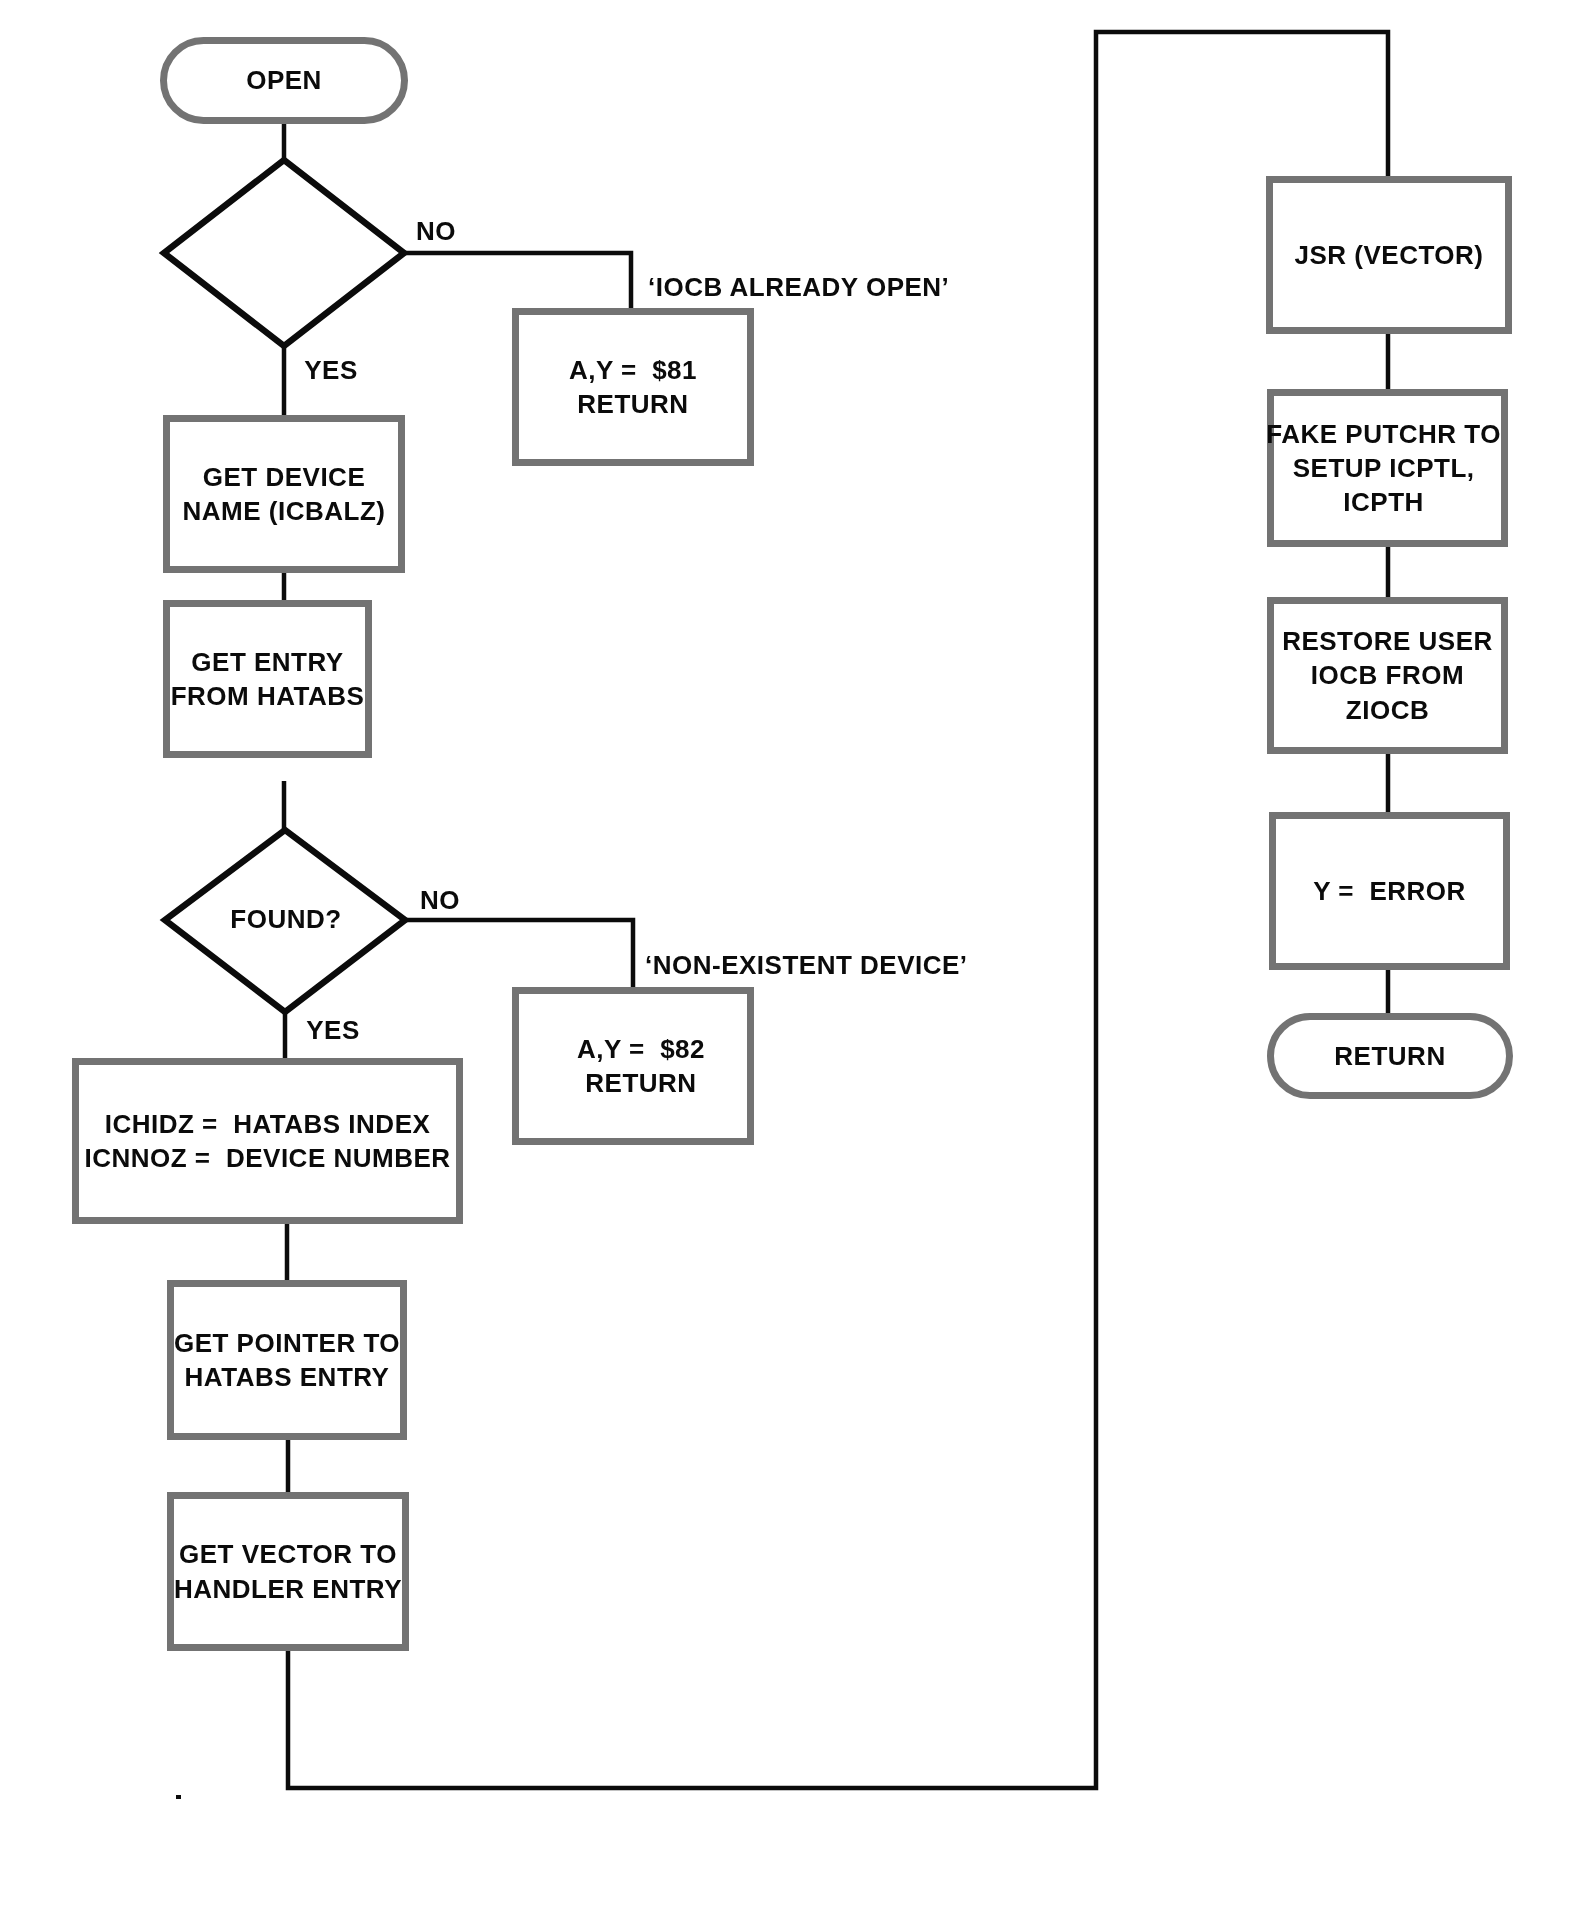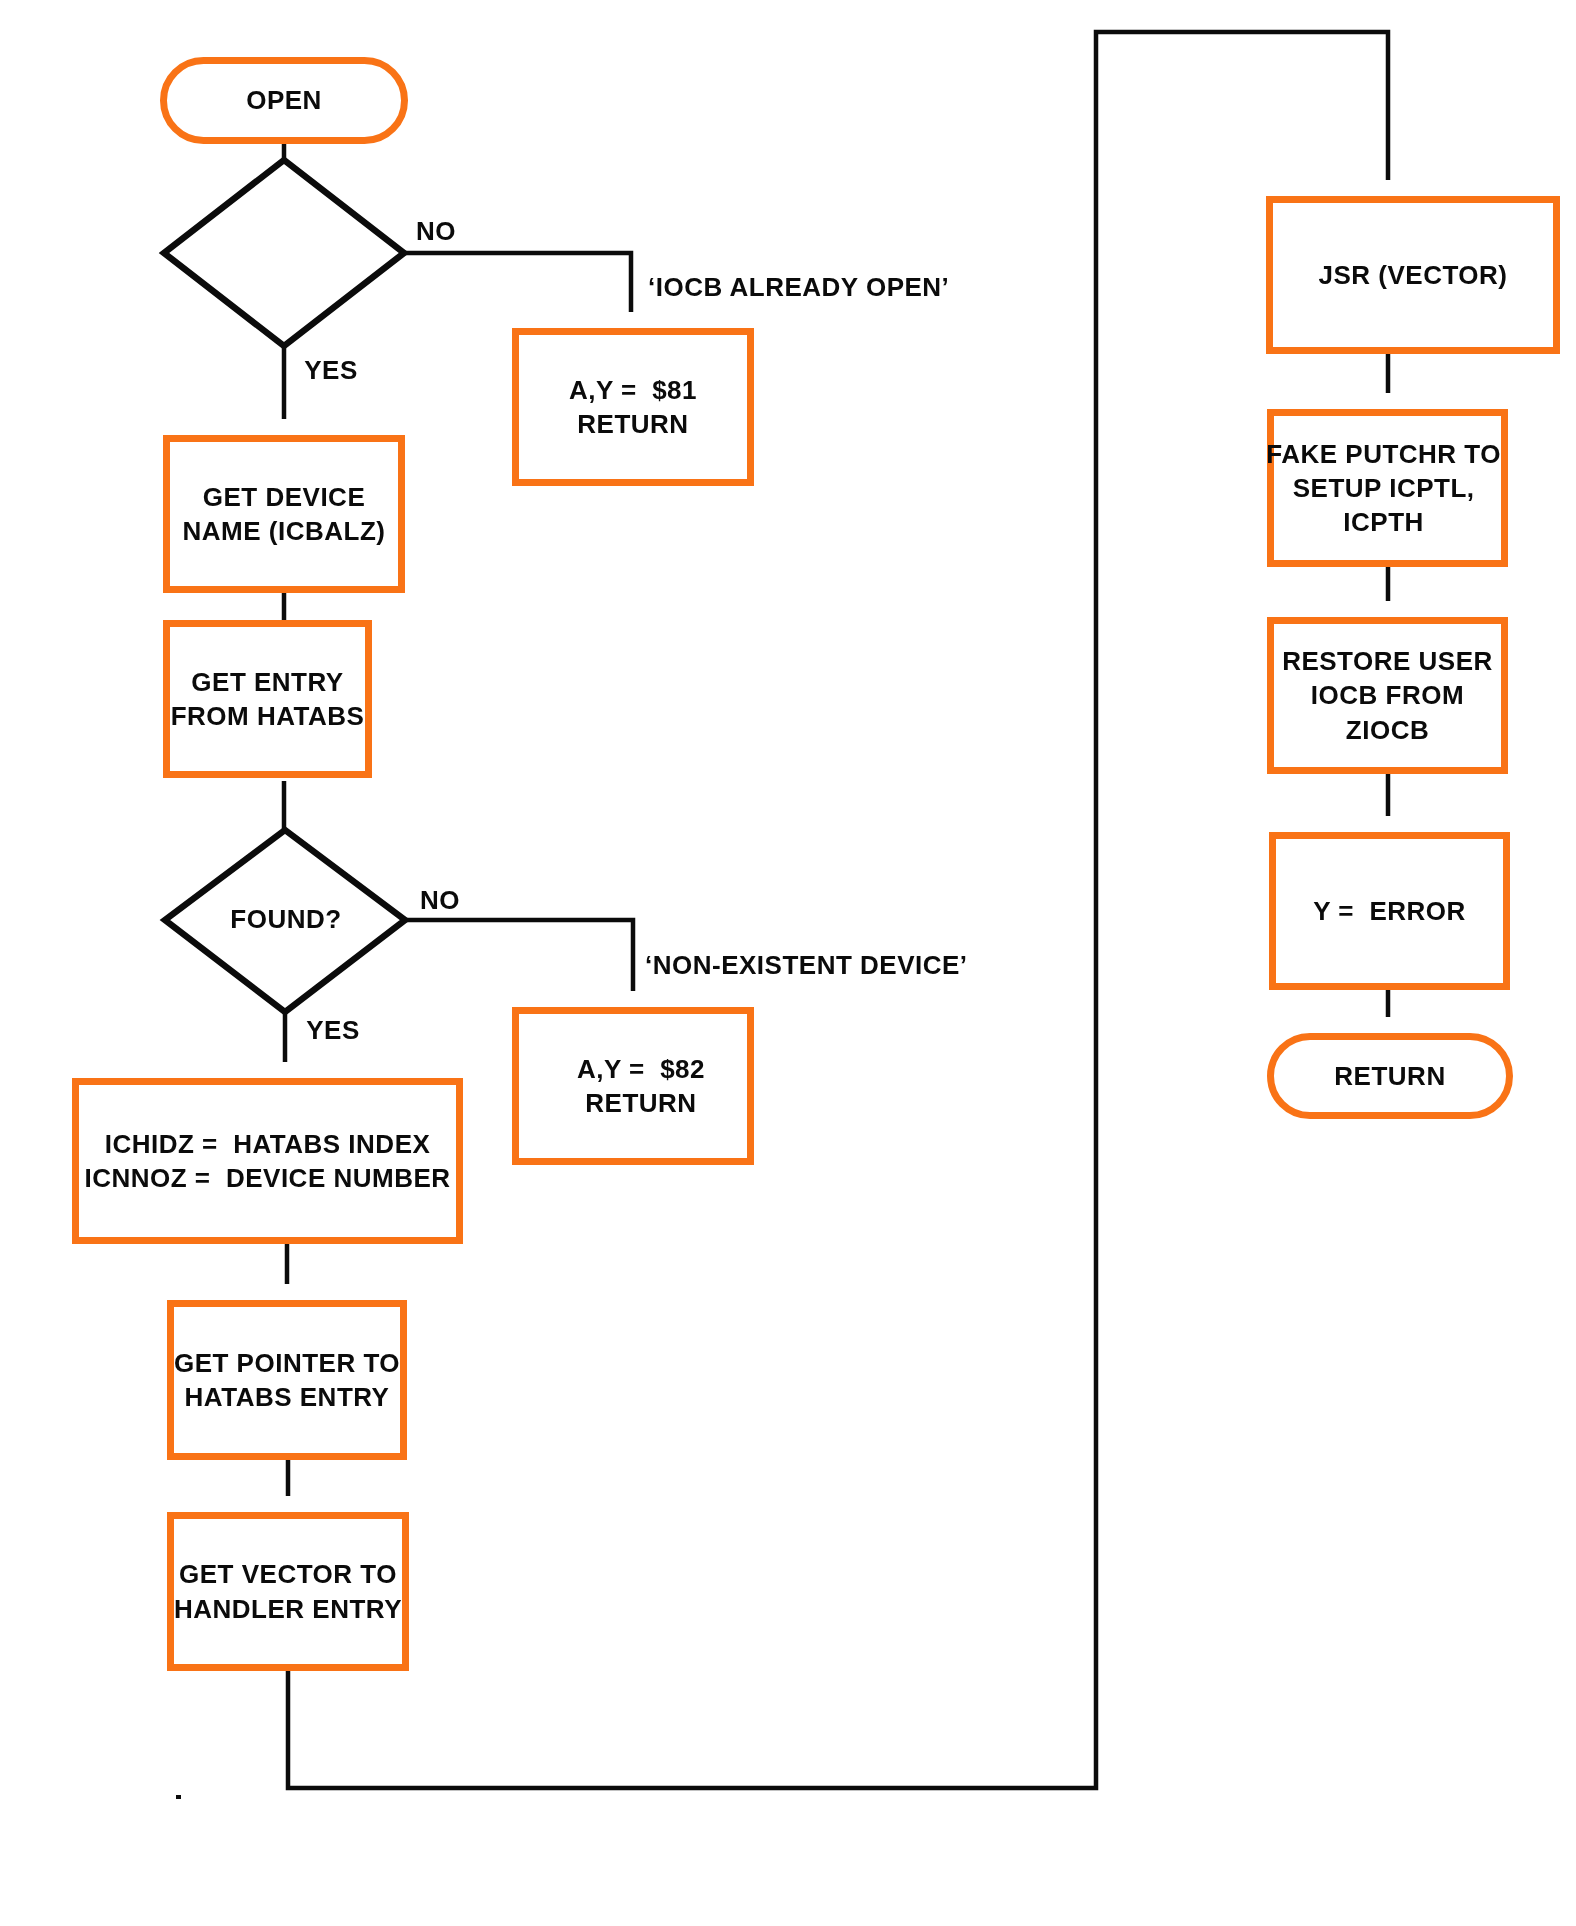--- a/index.html
+++ b/index.html
@@ -4,24 +4,24 @@
 <style>
   html,body { margin:0; padding:0; background:#ffffff; }
   #page {
     position:relative; width:1576px; height:1926px;
     background:#ffffff; overflow:hidden;
     font-family:"Liberation Sans", sans-serif; color:#0b0b0b;
   }
   #wires { position:absolute; left:0; top:0; width:1576px; height:1926px; }
   .node {
     position:absolute; box-sizing:border-box;
-    background:#ffffff; border:7px solid #f97316;
+    background:#ffffff; border:7px solid #737373;
     display:flex; align-items:center; justify-content:center;
     text-align:center; white-space:pre;
-    font-weight:700; font-size:26px; line-height:1.32; letter-spacing:.5px;margin-top:20px;
+    font-weight:700; font-size:26px; line-height:1.32; letter-spacing:.5px;
   }
   .pill { border-radius:48px; }
   .floating {
     position:absolute; white-space:pre; text-align:center;
     font-weight:700; font-size:26px; line-height:1.3; letter-spacing:.5px;
     color:#0b0b0b;
   }
   .note { text-align:left; }
   .dot { position:absolute; width:5px; height:4px; background:#0b0b0b; }
 </style>
@@ -96,21 +96,21 @@
   <div class="node" style="left:167px; top:1280px; width:240px; height:160px;">
     <span>GET POINTER TO
 HATABS ENTRY</span>
   </div>
 
   <div class="node" style="left:167px; top:1492px; width:242px; height:159px;">
     <span>GET VECTOR TO
 HANDLER ENTRY</span>
   </div>
 
-  <div class="node" style="left:1266px; top:176px; width:294px; height:158px;">
+  <div class="node" style="left:1266px; top:176px; width:246px; height:158px;">
     <span>JSR (VECTOR)</span>
   </div>
 
   <div class="node" style="left:1267px; top:389px; width:241px; height:158px;justify-content:flex-end;">
     <span>FAKE PUTCHR TO
 SETUP ICPTL,
 ICPTH</span>
   </div>
 
   <div class="node" style="left:1267px; top:597px; width:241px; height:157px;">

